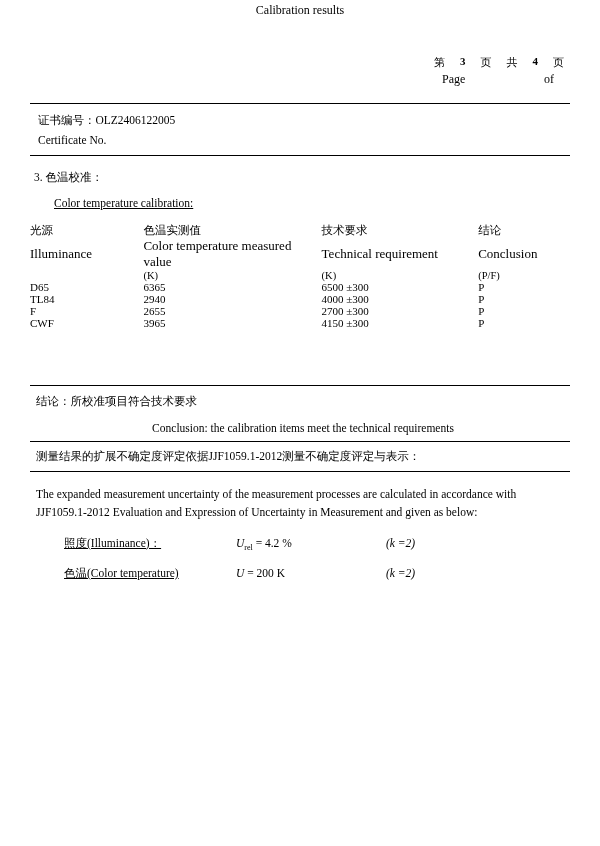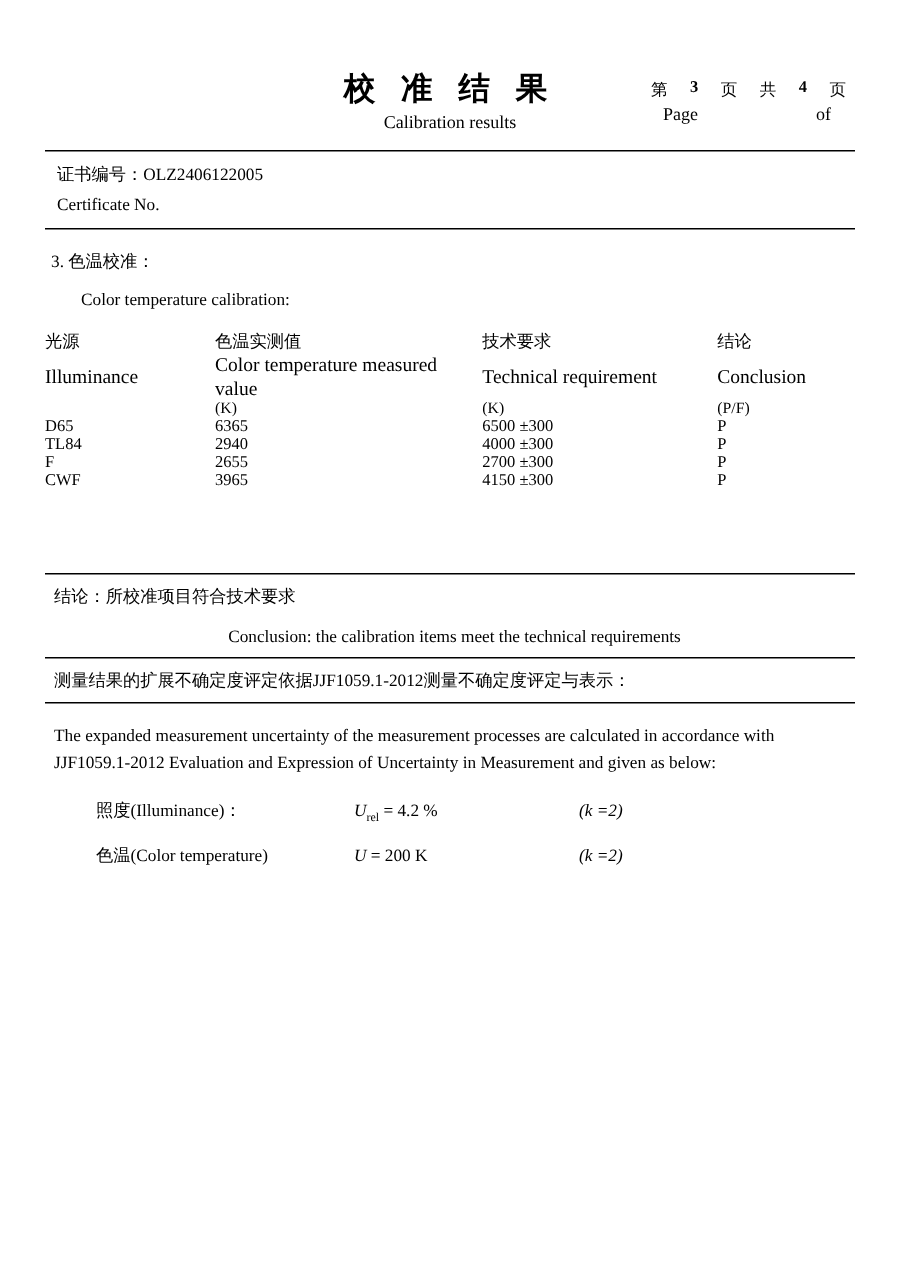--- a/index.html
+++ b/index.html
@@ -77,20 +77,21 @@
   }
 
   
   .section-cn {
     font-size: 11.5px;
     margin: 14px 0 0 4px;
   }
   .section-en {
     font-size: 11.5px;
     margin: 12px 0 0 24px;
+    text-decoration: underline;
   }
 
   
   table.ct {
     width: 100%;
     border-collapse: collapse;
     margin-top: 14px;
     font-size: 11px;
   }
   table.ct td, table.ct th {
@@ -134,33 +135,32 @@
   .unc-rows {
     margin-top: 14px;
     font-size: 11.5px;
   }
   .unc-row {
     display: flex;
     align-items: baseline;
     margin-bottom: 14px;
     padding-left: 34px;
   }
-  .unc-label { width: 172px; }
+  .unc-label { width: 172px; text-decoration: underline; }
   .unc-value { width: 150px; }
   .unc-k { }
   sub { font-size: 8px; }
   .ital { font-style: italic; }
 </style>
 </head>
 <body>
 
 <div class="page">
 
   <div class="header">
-    <div class="title-cn">校 准 结 果</div>
     <div class="title-en">Calibration results</div>
     <div class="page-no">
       <div class="row1">
         <span>第</span>
         <span class="num">3</span>
         <span>页</span>
         <span>共</span>
         <span class="num">4</span>
         <span>页</span>
       </div>

